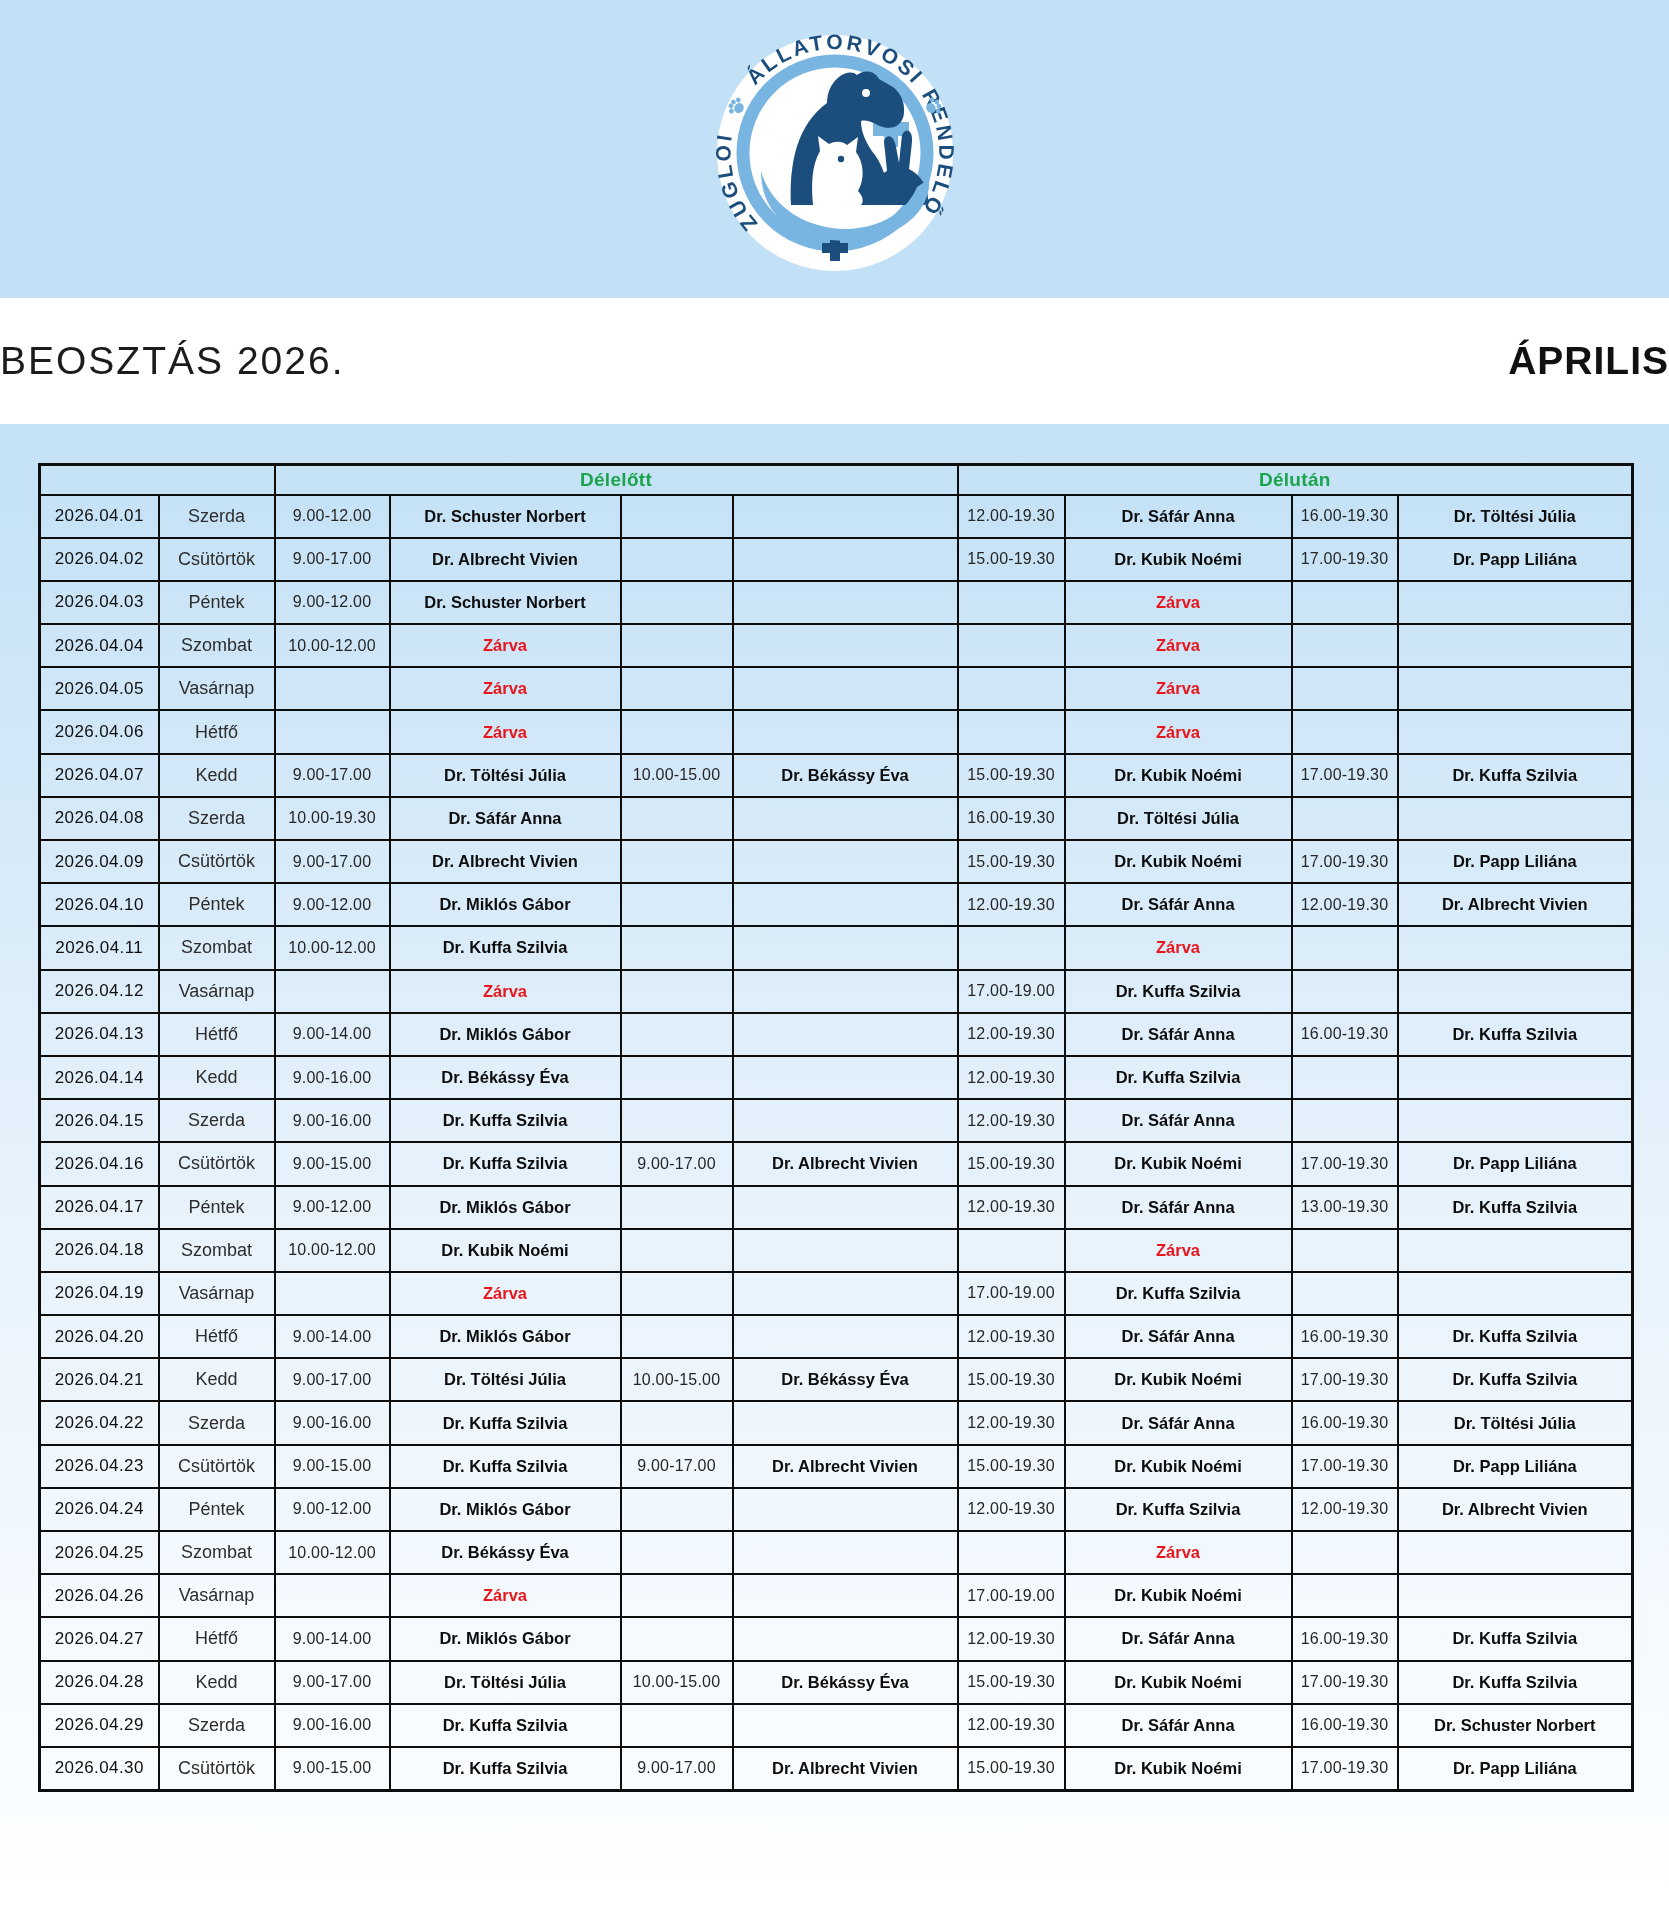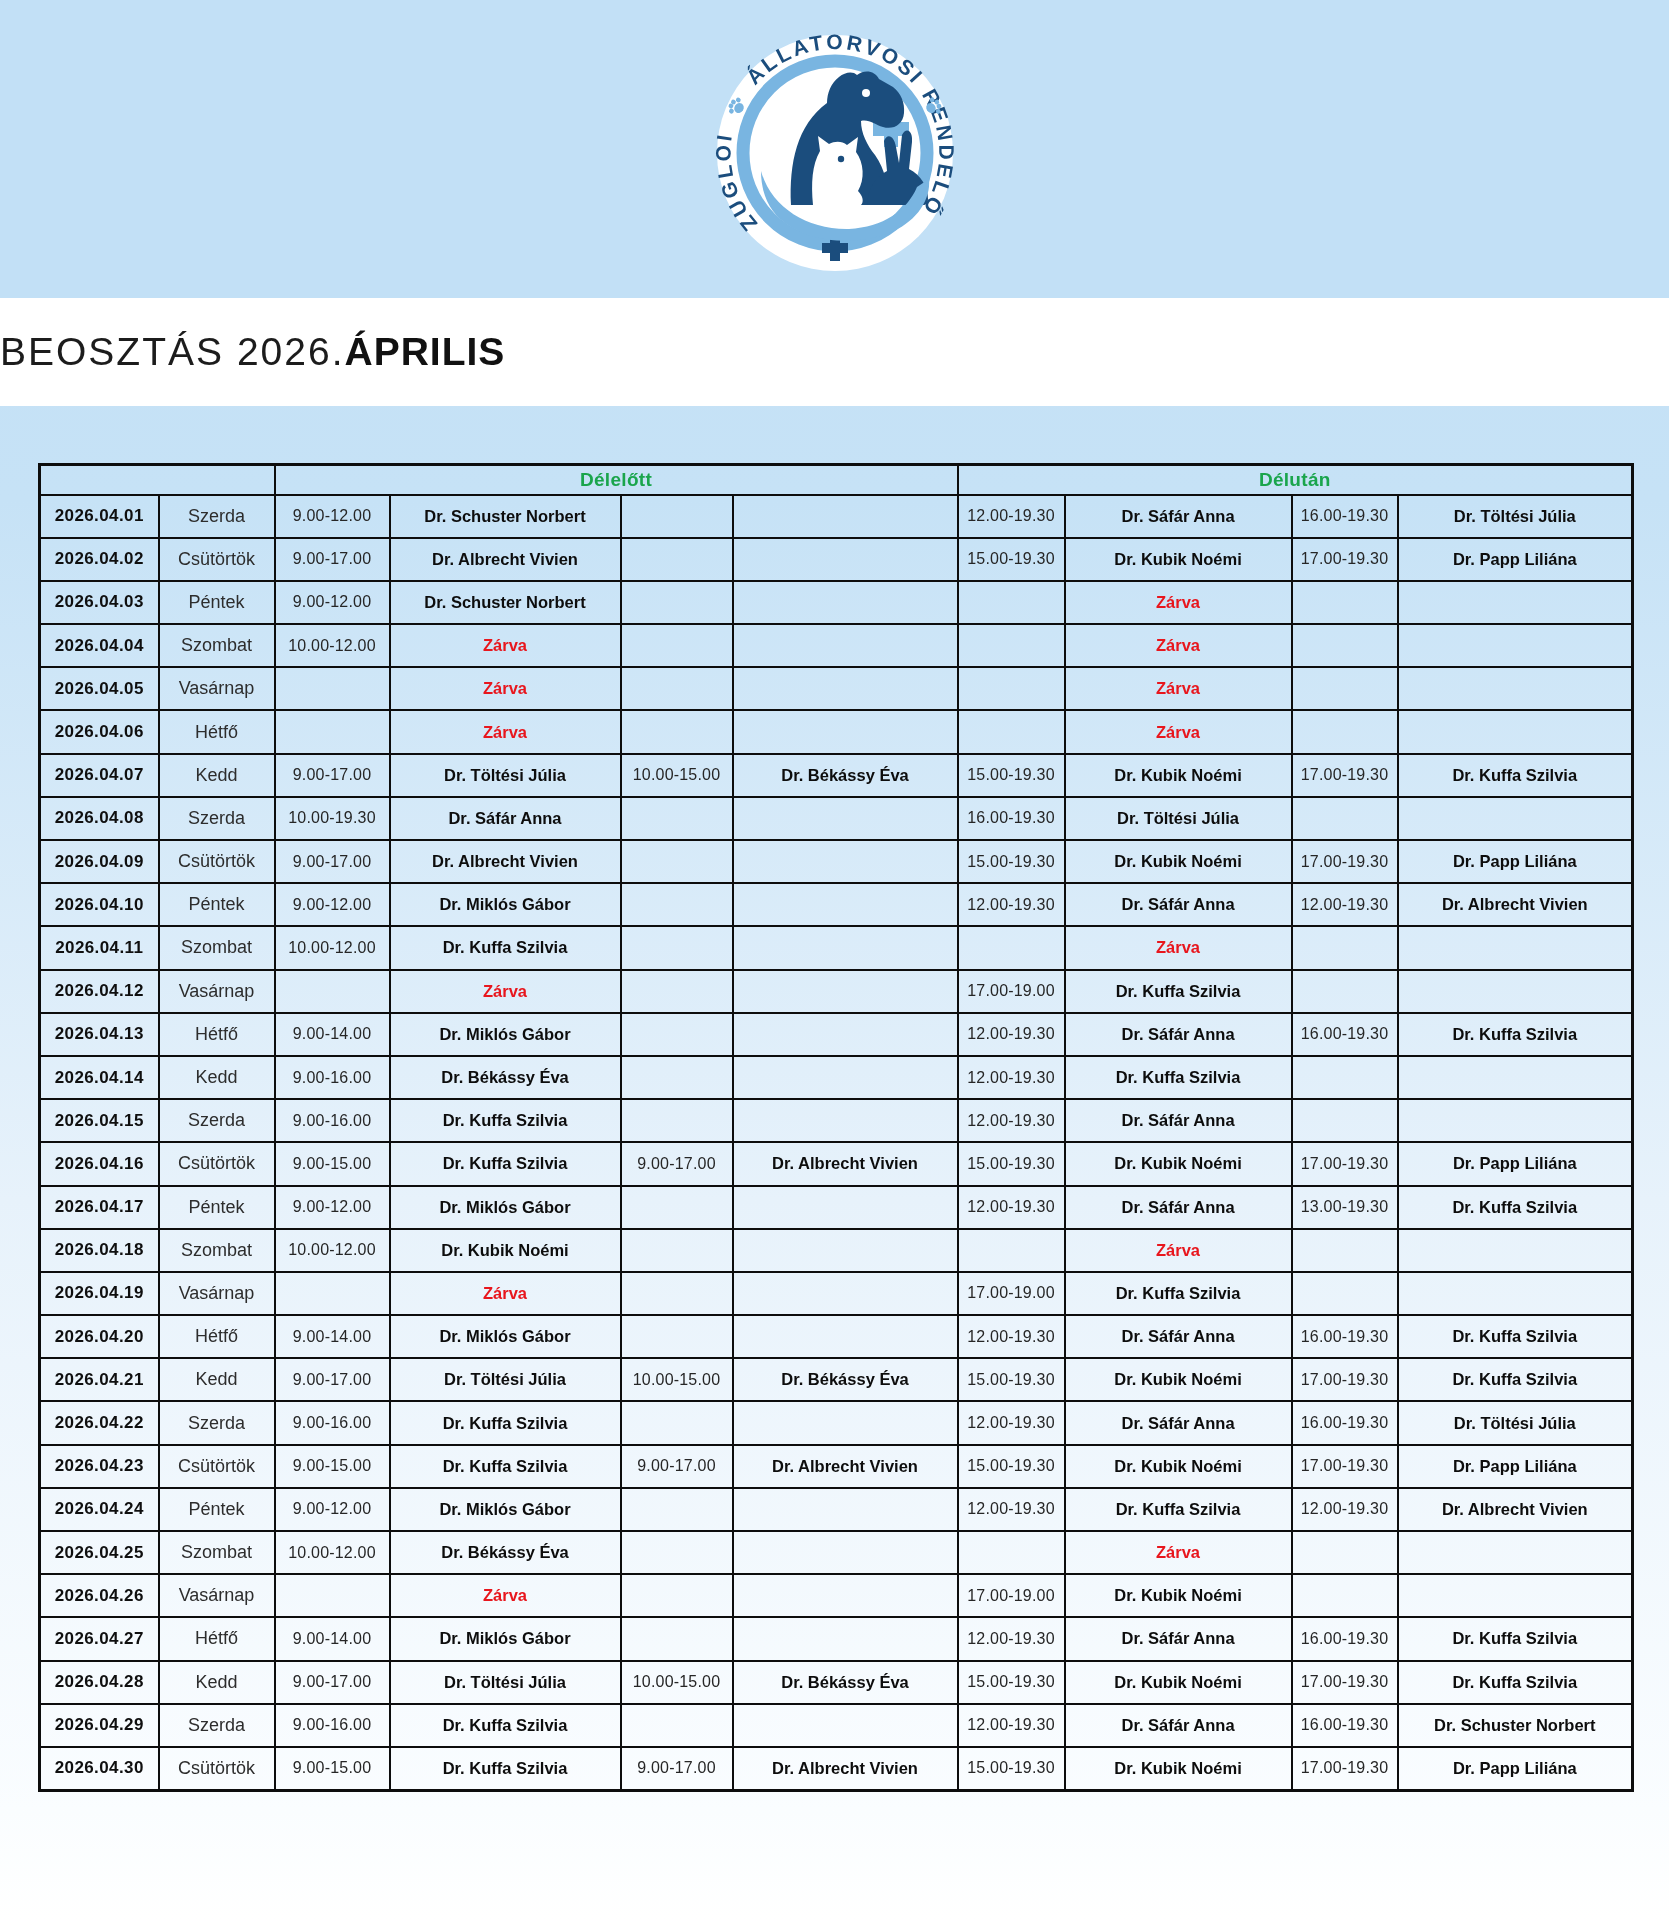--- a/index.html
+++ b/index.html
@@ -9,42 +9,42 @@
     font-family:"Liberation Sans", sans-serif;
     background:linear-gradient(to bottom, #c2e0f6 0px, #c6e2f6 500px, #e7f2fb 1200px, #fafdff 1810px, #ffffff 1920px);
     overflow:hidden;
   }
   .top-band {
     position:absolute; left:0; top:0; width:1669px; height:298px;
     background:#c2e0f6;
   }
   .logo-wrap { position:absolute; left:715px; top:33px; width:240px; height:240px; }
   .title-band {
-    position:absolute; left:0; top:298px; width:1669px; height:108px;
-    background:#ffffff; display:flex; align-items:center; justify-content:flex-start;
+    position:absolute; left:0; top:298px; width:1669px; height:126px;
+    background:#ffffff; display:flex; align-items:center; justify-content:space-between;
   }
   .title-prefix {
     font-size:39px; font-weight:300; color:#1c1c1c; letter-spacing:2px;
   }
   .title-month {
     font-size:39px; font-weight:800; color:#111; margin-left:0; letter-spacing:1px;
   }
   .table-wrap { position:absolute; left:38px; top:463px; width:1593px; }
   table.schedule {
     border-collapse:collapse; table-layout:fixed; width:100%;
     border:3px solid #0d0d0d;
   }
   table.schedule th, table.schedule td {
     border:2px solid #0d0d0d; text-align:center; vertical-align:middle;
     white-space:nowrap; overflow:hidden; padding:0;
   }
   table.schedule thead th { height:30px; }
   table.schedule tbody td { height:43.2px; }
   .ghead { color:#1aa54c; font-size:19px; font-weight:700; letter-spacing:.3px; }
-  td.date { font-weight:700; font-size:17px; color:#0f0f0f; letter-spacing:.4px; }
+  td.date { font-weight:400; font-size:17px; color:#0f0f0f; letter-spacing:.4px; }
   td.day  { font-size:18px; color:#2d2d2d; font-weight:400;margin-left:8px; }
   td.time { font-size:16px; color:#262626; font-weight:400; letter-spacing:.2px; }
   td.doc  { font-weight:700; font-size:16.5px; color:#0d0d0d; }
   td.closed { color:#e8161d; }
 </style>
 </head>
 <body>
 
 <div class="top-band">
   <div class="logo-wrap">

